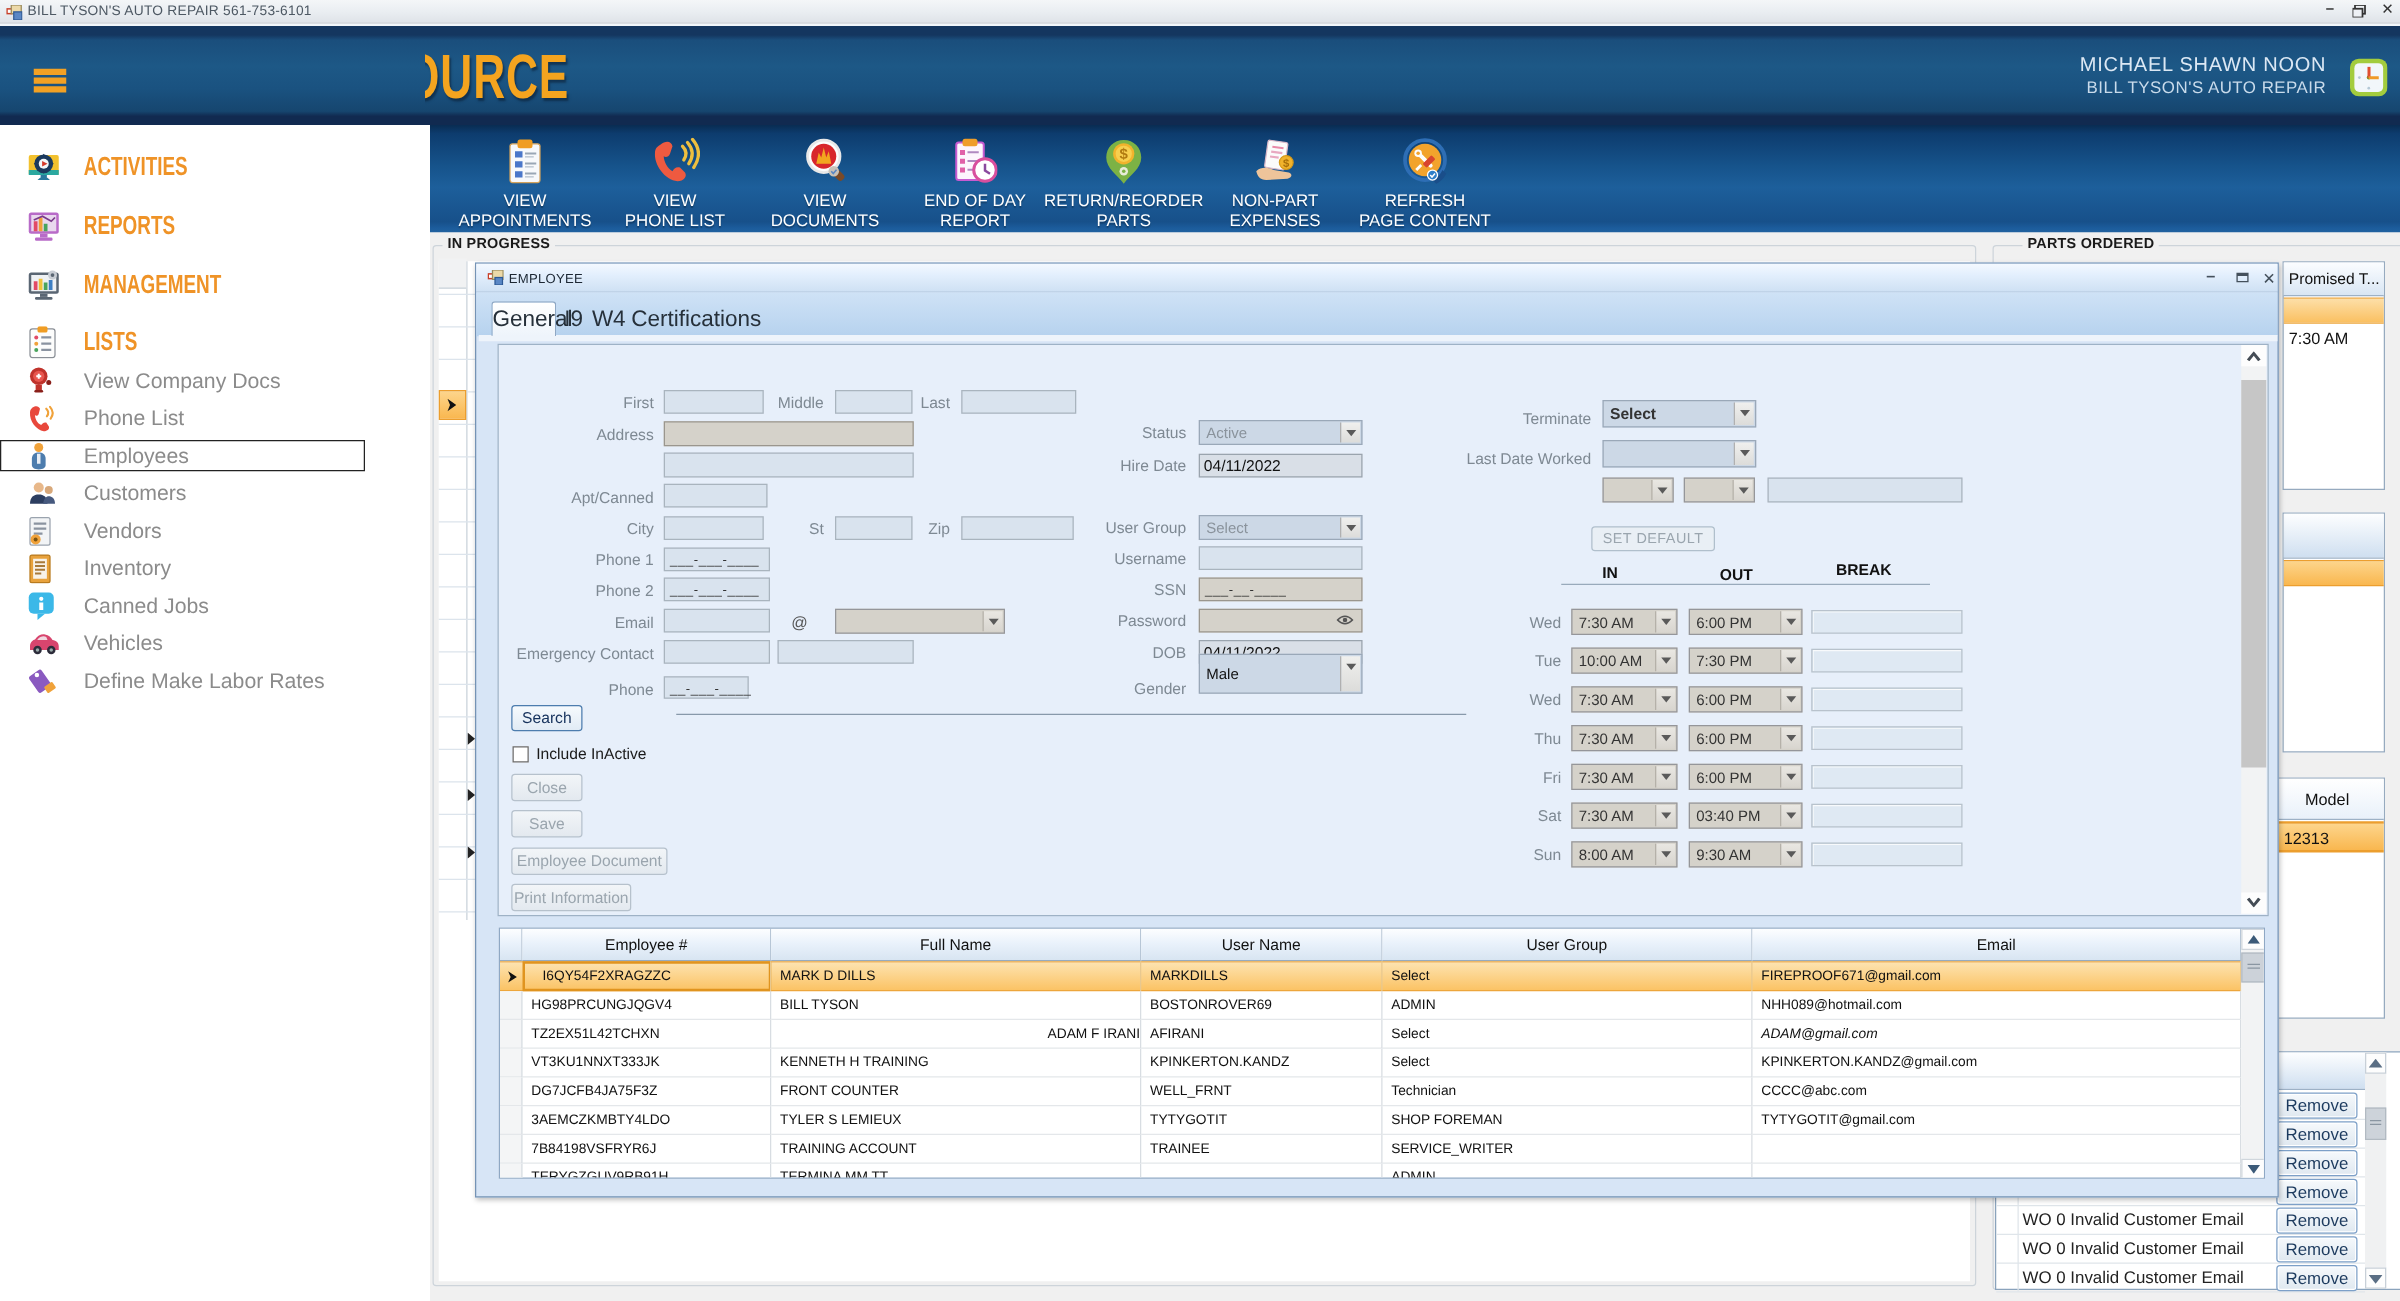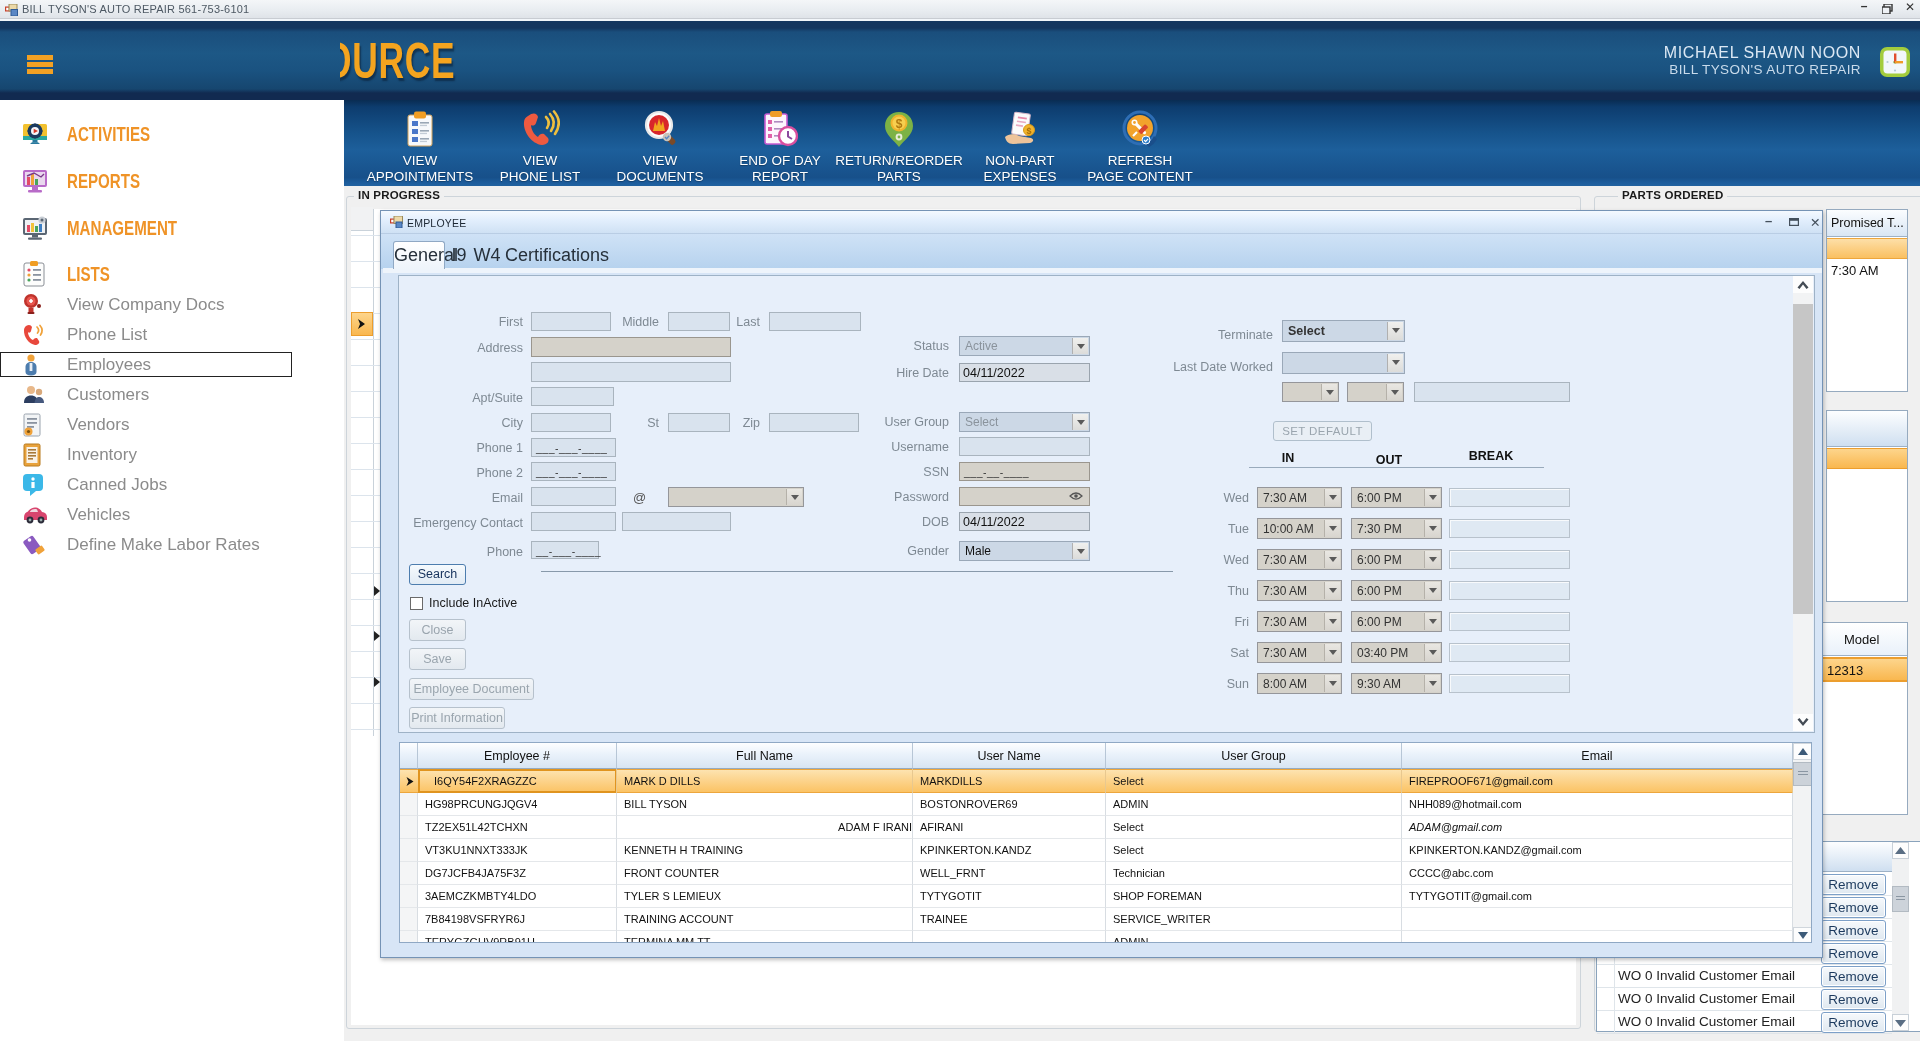--- a/index.html
+++ b/index.html
@@ -500,21 +500,21 @@
     </div>
 <div class="abs lbl" style="left:-58px;top:104px;width:200px">First</div>
 <div class="abs inp" style="left:150px;top:101px;width:80px;height:19px;"></div>
 <div class="abs lbl" style="left:78px;top:104px;width:200px">Middle</div>
 <div class="abs inp" style="left:287px;top:101px;width:62px;height:19px;"></div>
 <div class="abs lbl" style="left:179px;top:104px;width:200px">Last</div>
 <div class="abs inp" style="left:388px;top:101px;width:92px;height:19px;"></div>
 <div class="abs lbl" style="left:-58px;top:130px;width:200px">Address</div>
 <div class="abs inp gray" style="left:150px;top:126px;width:200px;height:20px;"></div>
 <div class="abs inp" style="left:150px;top:151px;width:200px;height:20px;"></div>
-<div class="abs lbl" style="left:-58px;top:180px;width:200px">Apt/Suite</div>
+<div class="abs lbl" style="left:-58px;top:180px;width:200px">Apt/Canned</div>
 <div class="abs inp" style="left:150px;top:176px;width:83px;height:19px;"></div>
 <div class="abs lbl" style="left:-58px;top:205px;width:200px">City</div>
 <div class="abs inp" style="left:150px;top:202px;width:80px;height:19px;"></div>
 <div class="abs lbl" style="left:78px;top:205px;width:200px">St</div>
 <div class="abs inp" style="left:287px;top:202px;width:62px;height:19px;"></div>
 <div class="abs lbl" style="left:179px;top:205px;width:200px">Zip</div>
 <div class="abs inp" style="left:388px;top:202px;width:90px;height:19px;"></div>
 <div class="abs lbl" style="left:-58px;top:230px;width:200px">Phone 1</div>
 <div class="abs inp" style="left:150px;top:227px;width:85px;height:19px;">
       <div class="abs ph" style="left:4px;top:3px">___-___-____</div>
@@ -558,21 +558,21 @@
 <div class="abs lbl" style="left:368px;top:279px;width:200px">Password</div>
 <div class="abs inp gray" style="left:578px;top:276px;width:131px;height:19px;"></div>
 <svg class="abs" style="left:688px;top:280px" width="14" height="10">
       <path d="M1 5 Q7 -1 13 5 Q7 11 1 5 Z" fill="none" stroke="#555" stroke-width="1.2"></path>
       <circle cx="7" cy="5" r="1.8" fill="#555"></circle>
     </svg>
 <div class="abs lbl" style="left:368px;top:304px;width:200px">DOB</div>
 <div class="abs inp" style="left:578px;top:301px;width:131px;height:19px;background:#d9dfe7;border-color:#9aa4ae"></div>
 <div class="abs" style="left:582px;top:304px;font-size:12.5px;color:#111">04/11/2022</div>
 <div class="abs lbl" style="left:368px;top:333px;width:200px">Gender</div>
-<div class="abs combo blue" style="left:578px;top:330px;width:131px;height:20px">
+<div class="abs combo blue" style="left:578px;top:312px;width:131px;height:32px">
       <div class="cv" style="color:#111">Male</div>
       <div class="ca"></div>
     </div>
 <div class="abs lbl" style="left:692px;top:117px;width:200px">Terminate</div>
 <div class="abs combo blue" style="left:901px;top:109px;width:123px;height:22px">
       <div class="cv" style="color:#333;font-weight:bold;font-size:12.5px">Select</div>
       <div class="ca"></div>
     </div>
 <div class="abs lbl" style="left:692px;top:149px;width:200px">Last Date Worked</div>
 <div class="abs combo blue" style="left:901px;top:141px;width:123px;height:22px">

